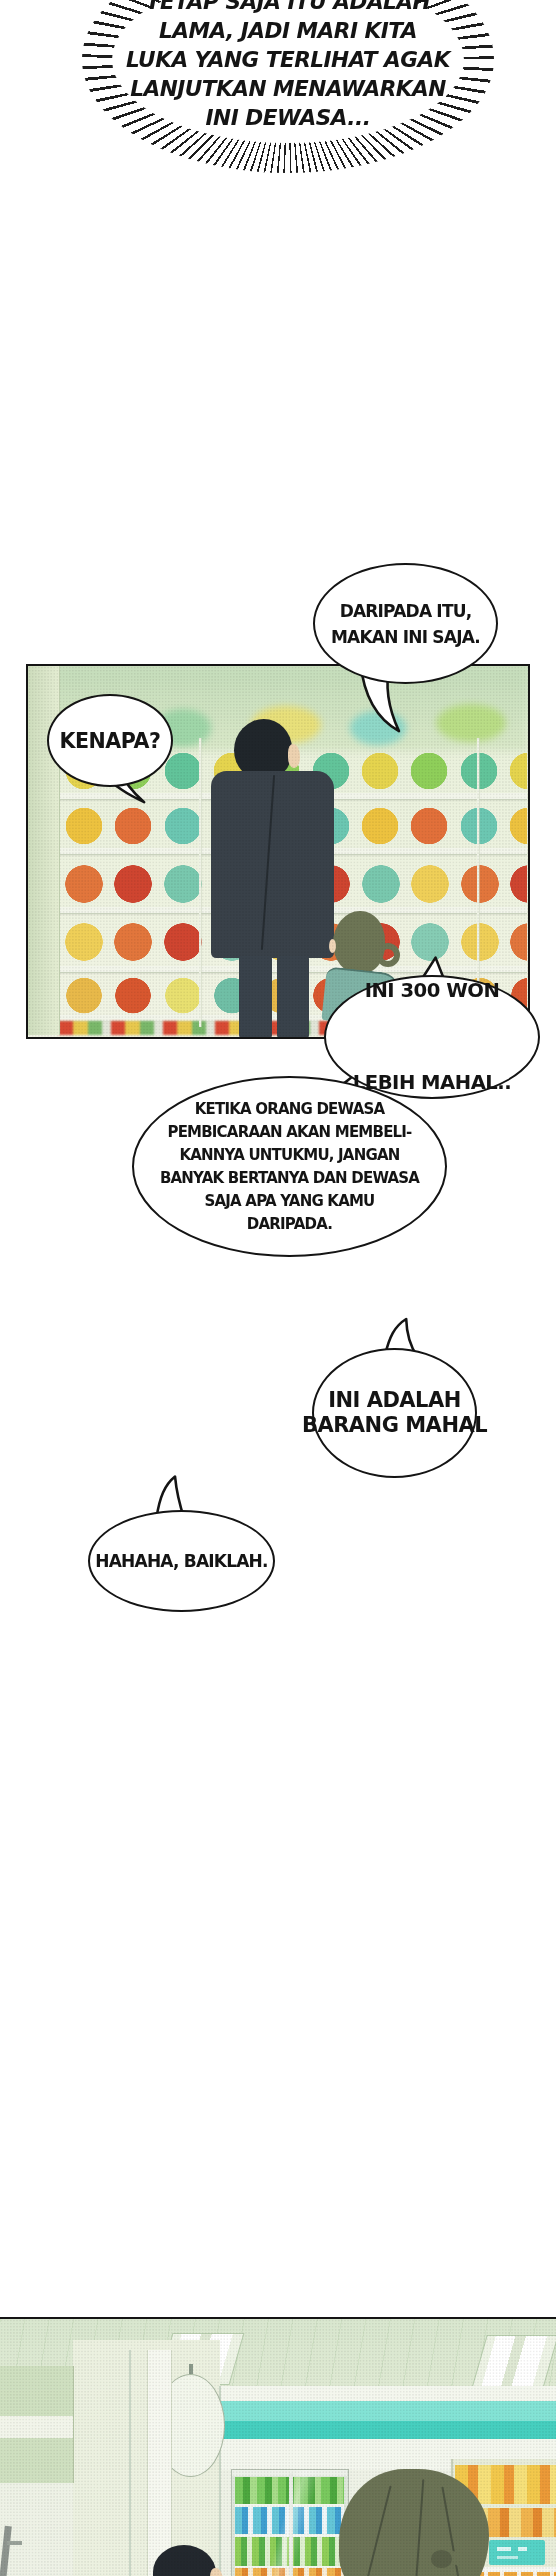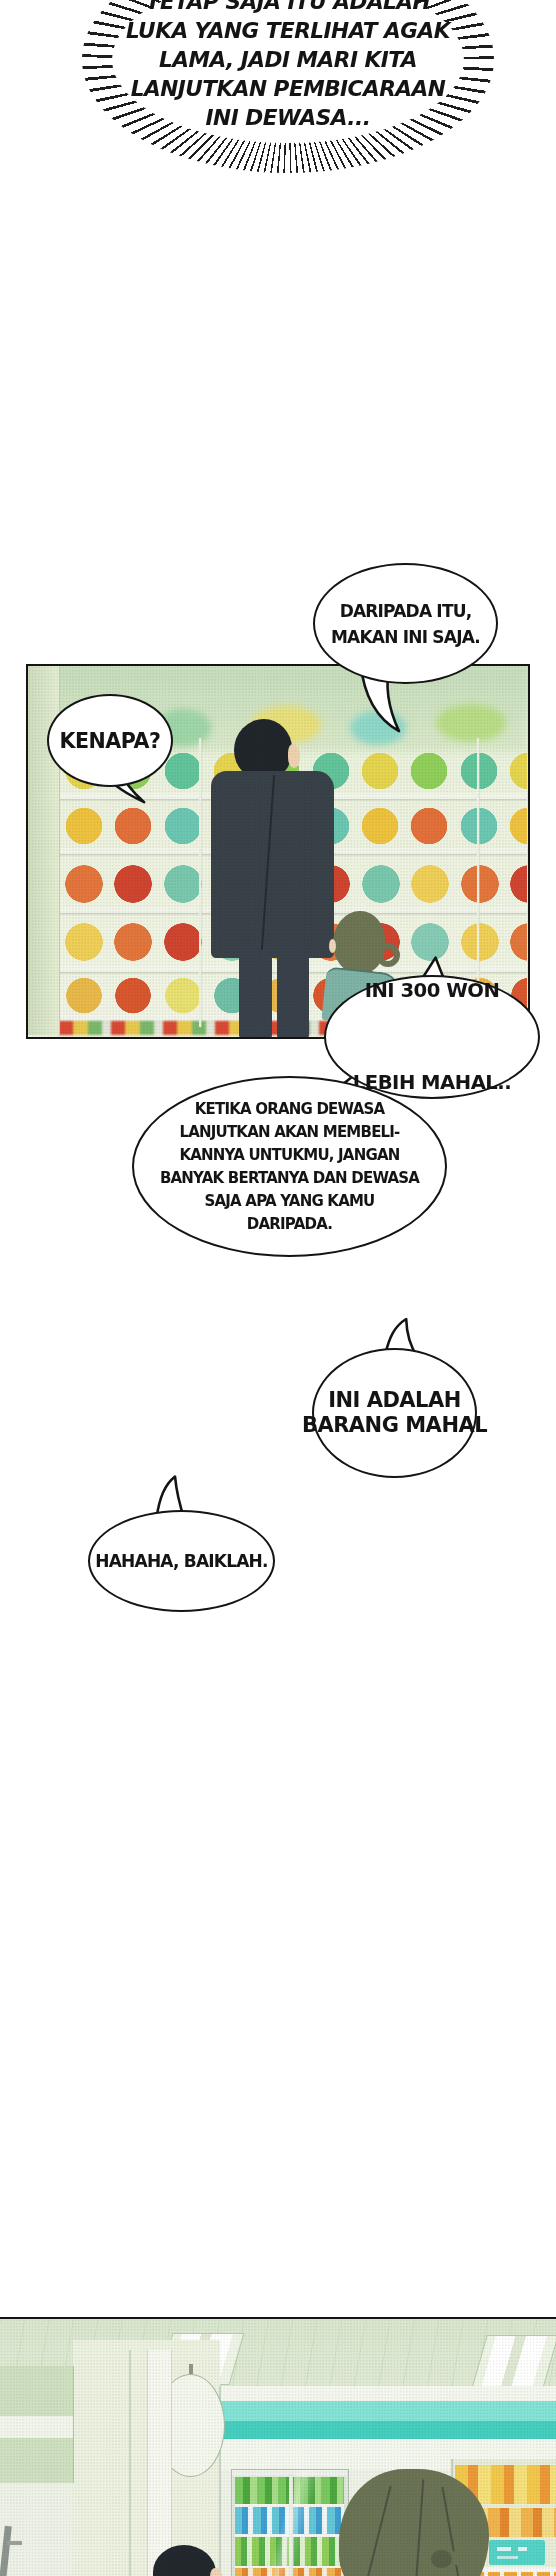--- a/index.html
+++ b/index.html
@@ -34,23 +34,23 @@
 </head>
 <body>
 
 <div class="page">
 
   <div class="burst">
     <div class="burst-ring"></div>
     <div class="burst-inner"></div>
     <div class="burst-text">
       <span>TETAP SAJA ITU ADALAH</span>
+      <span>LAMA, JADI MARI KITA</span>
       <span>LUKA YANG TERLIHAT AGAK</span>
-      <span>LAMA, JADI MARI KITA</span>
-      <span>LANJUTKAN PEMBICARAAN</span>
+      <span>LANJUTKAN MENAWARKAN</span>
       <span>INI DEWASA...</span>
     </div>
   </div>
 
   <div class="panel1">
 
     <div class="abs" style="left:0;top:0;width:499px;height:85px;filter:blur(3.6px);
       background:
         radial-gradient(46px 28px at 62px 57px,#cbdf7e 60%,transparent 62%),
         radial-gradient(46px 31px at 155px 62px,#9fd6a8 60%,transparent 62%),
@@ -144,21 +144,21 @@
     <span>MAKAN INI SAJA.</span>
   </div>
 
   <div class="bubble" style="left:324px;top:975px;width:212px;height:120px;font-size:19.6px;line-height:28px;letter-spacing:-0.5px;justify-content:space-between;">
     <span>INI 300 WON</span>
     <span>LEBIH MAHAL..</span>
   </div>
 
   <div class="bubble" style="left:132px;top:1076px;width:311px;height:177px;font-size:15px;line-height:23px;letter-spacing:-0.8px;">
     <span>KETIKA ORANG DEWASA</span>
-    <span>LANJUTKAN AKAN MEMBELI-</span>
+    <span>PEMBICARAAN AKAN MEMBELI-</span>
     <span>KANNYA UNTUKMU, JANGAN</span>
     <span>BANYAK BERTANYA DAN DEWASA</span>
     <span>SAJA APA YANG KAMU</span>
     <span>DARIPADA.</span>
   </div>
 
   <div class="bubble" style="left:312px;top:1348px;width:161px;height:126px;font-size:21px;line-height:25px;letter-spacing:-0.5px;">
     <span>INI ADALAH</span>
     <span>BARANG MAHAL</span>
   </div>

